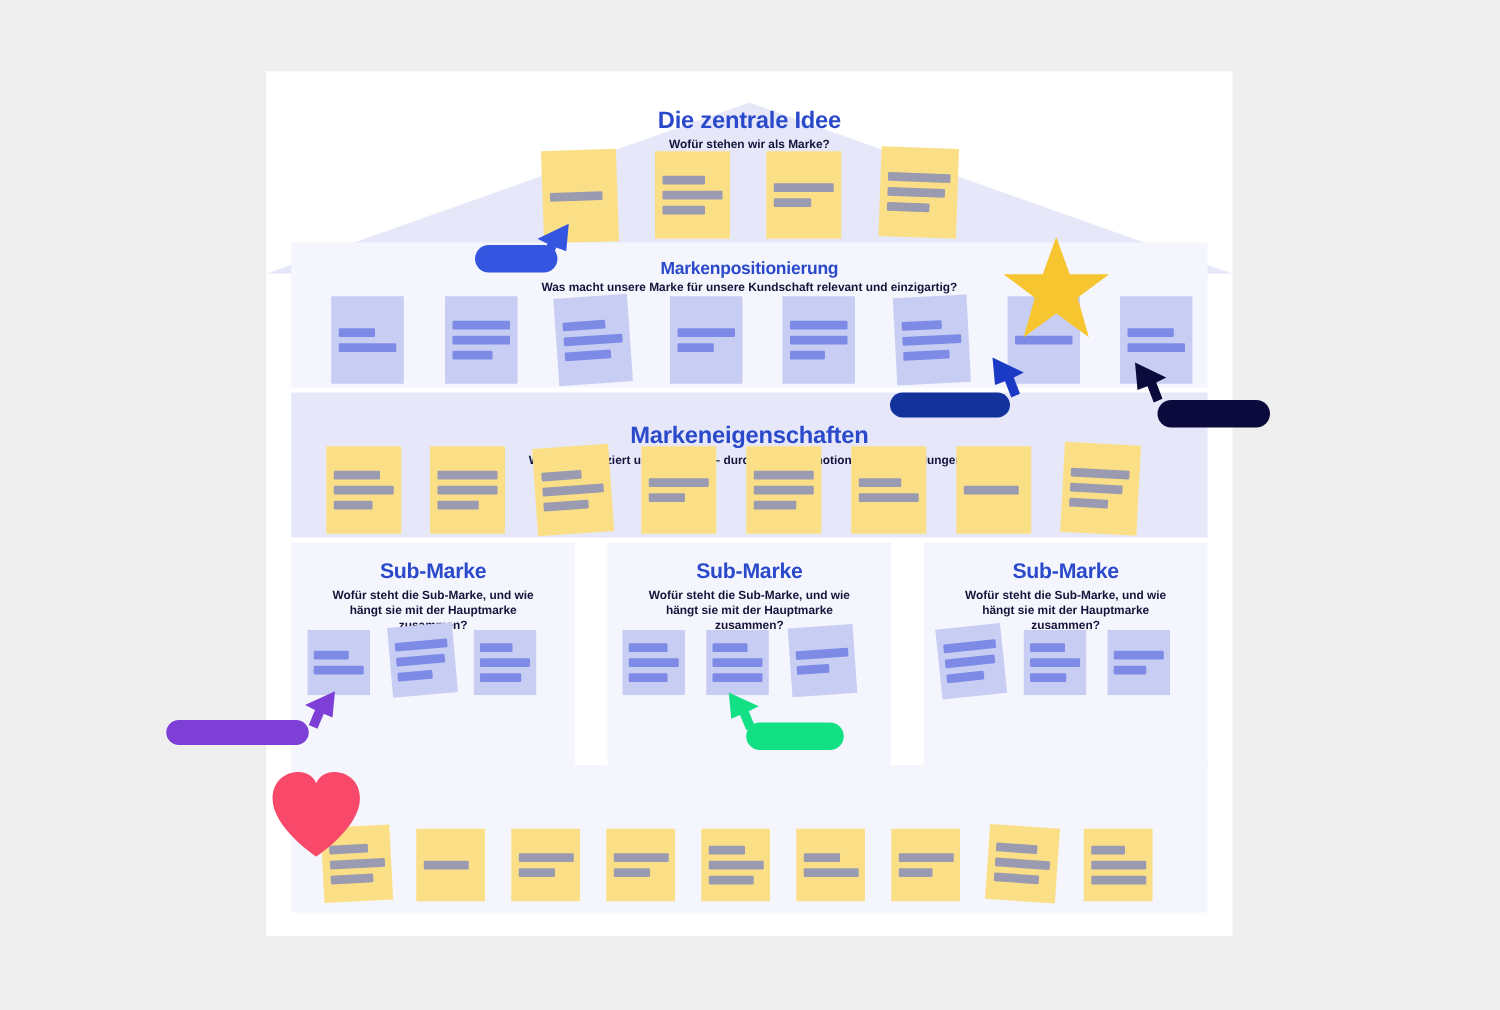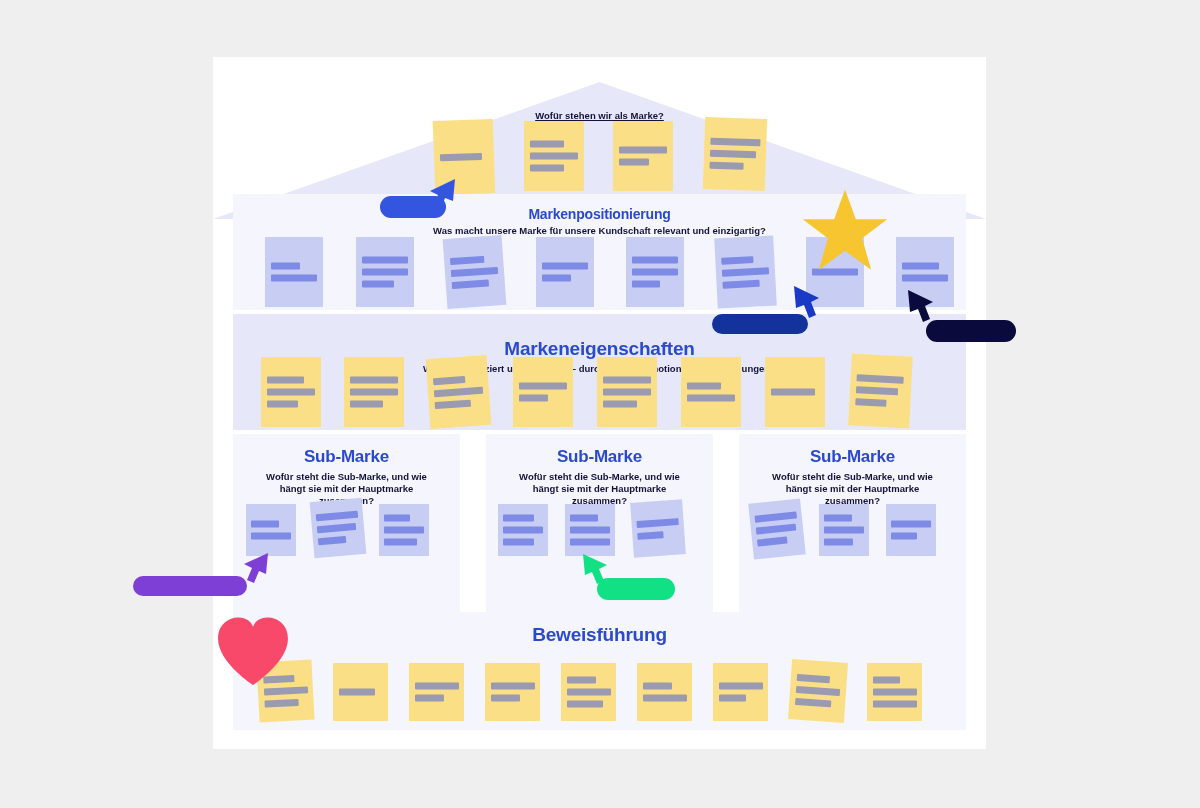--- a/index.html
+++ b/index.html
@@ -62,21 +62,21 @@
     line-height: 1.28;
   }
 
   
   .t-idea   { font-size: 19px; }
   .t-pos    { font-size: 14px; }
   .t-eigen  { font-size: 19px; }
   .t-sub    { font-size: 17px; }
   .t-bew    { font-size: 19px; }
 
-  .s-idea   { font-size: 9.5px; margin-top: 3px; text-decoration: underline; }
+  .s-idea   { font-size: 9.5px; margin-top: 3px; }
   .s-pos    { font-size: 9.5px; margin-top: 3px; }
   .s-eigen  { font-size: 9.5px; margin-top: 3px; }
   .s-sub    { font-size: 9.5px; margin-top: 4px; }
   .s-bew    { font-size: 9.5px; margin-top: 3px; }
 
   
   .note {
     position: absolute;
     box-sizing: border-box;
   }
@@ -128,20 +128,21 @@
 <div id="stage">
 
   <div id="board">
 
     <div class="roof">
       <svg width="773" height="137" viewBox="0 0 773 137">
         <polygon points="386.5,0 773,137 0,137" fill="#e6e8fa"></polygon>
       </svg>
     </div>
 
+    <div class="band-title t-idea" style="position:absolute; left:0; top:29px; width:773px;">Die zentrale Idee</div>
     <div class="band-sub s-idea" style="position:absolute; left:0; top:50px; width:773px;">Wofür stehen wir als Marke?</div>
 
     <div>
       <div class="note yellow" style="left:221px; top:63px; width:60px; height:74px; transform:rotate(-2deg);">
         <div class="lines">
             <div class="ln" style="width:88%"></div>
           </div>
       </div>
       <div class="note yellow" style="left:311px; top:64px; width:60px; height:70px;">
         <div class="lines">
@@ -359,21 +360,20 @@
       </div>
       <div class="note peri" style="left:673px; top:447px; width:50px; height:52px;">
         <div class="lines">
             <div class="ln" style="width:100%"></div>
             <div class="ln" style="width:66%"></div>
           </div>
       </div>
     </div>
 
     <div class="band" style="top:555px; height:118px;">
-      <div class="band-title t-bew" style="margin-top:12px;">Beweisführung</div>
     </div>
 
     <div>
       <div class="note yellow" style="left:45px; top:604px; width:55px; height:60px; transform:rotate(-3deg);">
         <div class="lines">
             <div class="ln" style="width:72%"></div>
             <div class="ln" style="width:100%"></div>
             <div class="ln" style="width:78%"></div>
           </div>
       </div>

